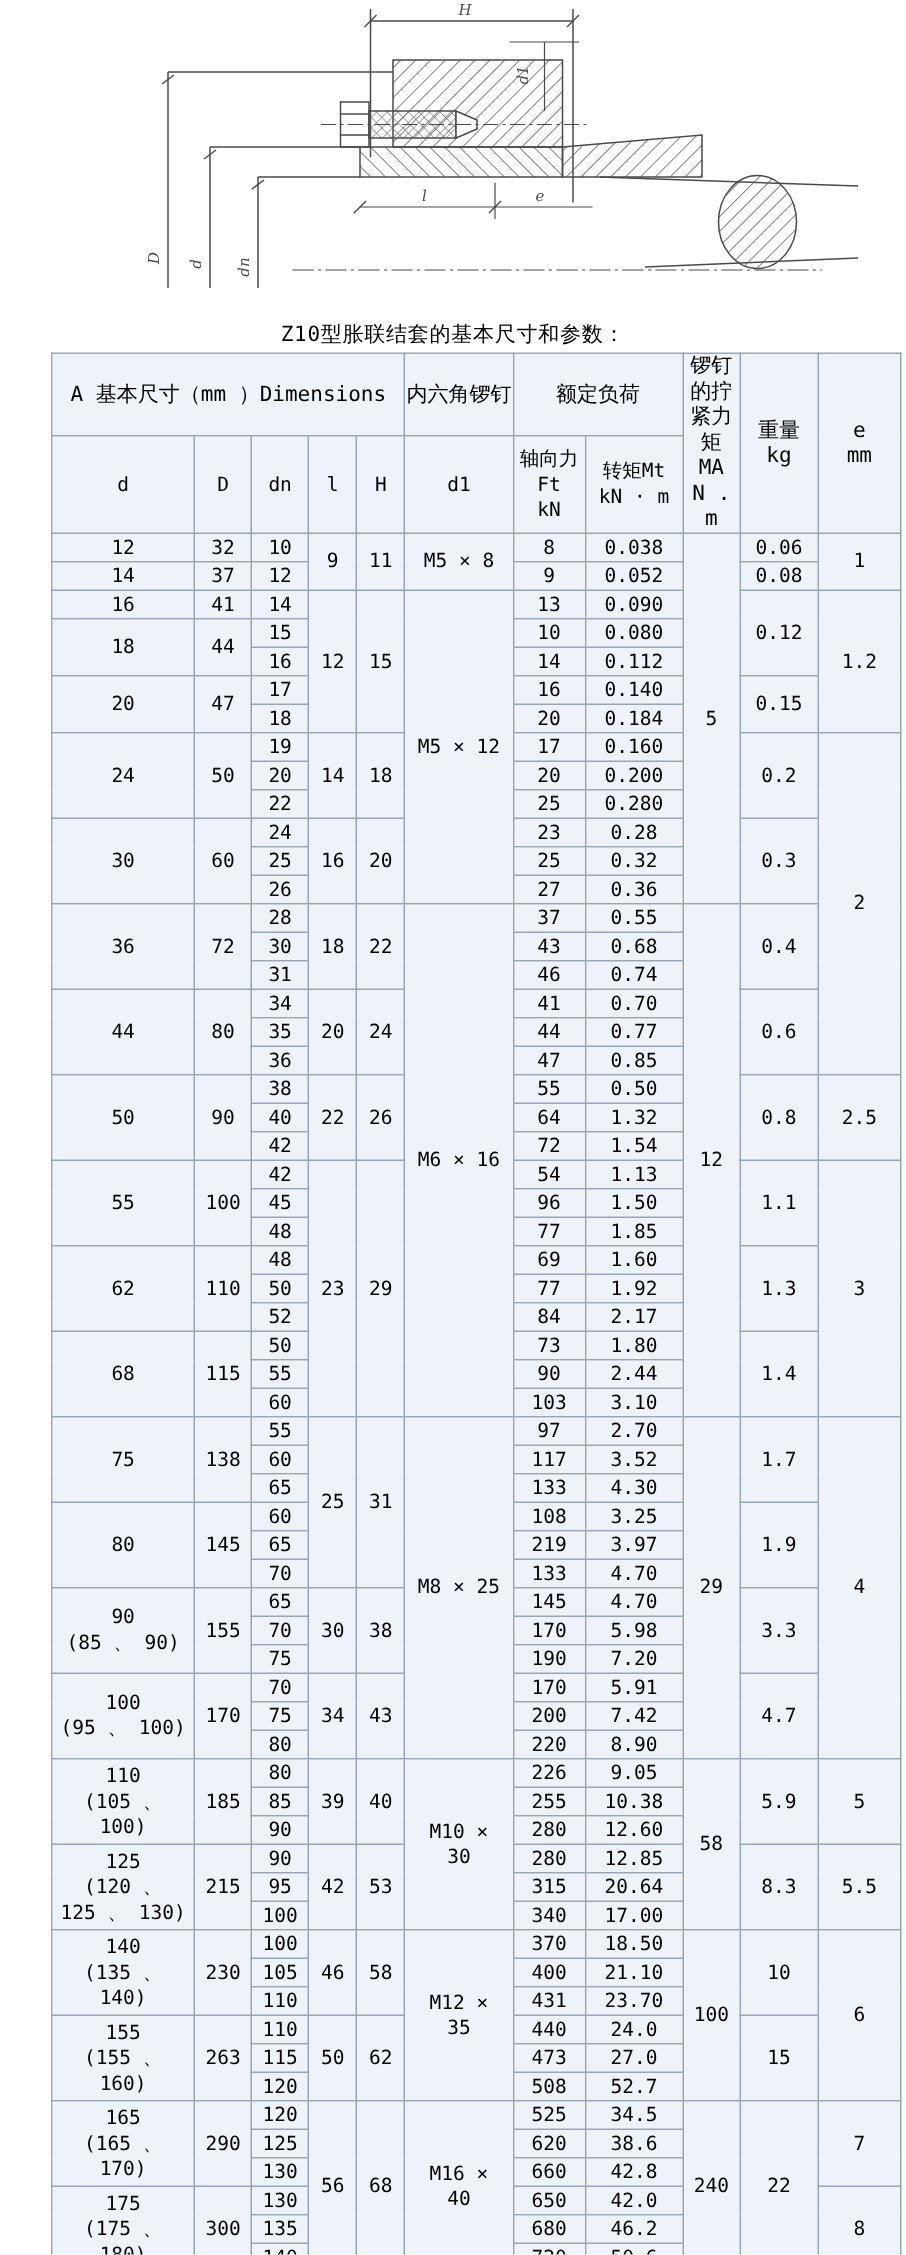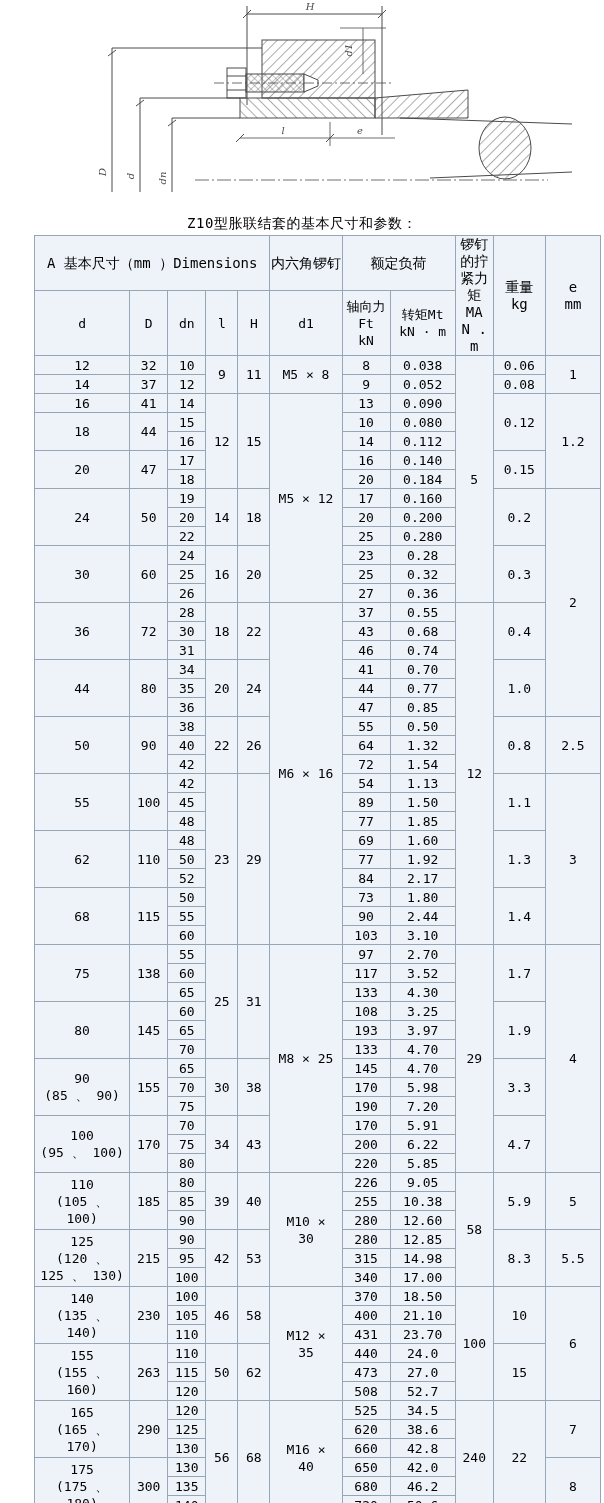--- a/index.html
+++ b/index.html
@@ -274,21 +274,21 @@
         <td>0.74</td>
       </tr>
       <tr>
         <td rowspan="3">44</td>
         <td rowspan="3">80</td>
         <td>34</td>
         <td rowspan="3">20</td>
         <td rowspan="3">24</td>
         <td>41</td>
         <td>0.70</td>
-        <td rowspan="3">1.0</td>
+        <td rowspan="3">0.6</td>
       </tr>
       <tr>
         <td>35</td>
         <td>44</td>
         <td>0.77</td>
       </tr>
       <tr>
         <td>36</td>
         <td>47</td>
         <td>0.85</td>
@@ -320,21 +320,21 @@
         <td>42</td>
         <td rowspan="9">23</td>
         <td rowspan="9">29</td>
         <td>54</td>
         <td>1.13</td>
         <td rowspan="3">1.1</td>
         <td rowspan="9">3</td>
       </tr>
       <tr>
         <td>45</td>
-        <td>89</td>
+        <td>96</td>
         <td>1.50</td>
       </tr>
       <tr>
         <td>48</td>
         <td>77</td>
         <td>1.85</td>
       </tr>
       <tr>
         <td rowspan="3">62</td>
         <td rowspan="3">110</td>
@@ -397,21 +397,21 @@
       <tr>
         <td rowspan="3">80</td>
         <td rowspan="3">145</td>
         <td>60</td>
         <td>108</td>
         <td>3.25</td>
         <td rowspan="3">1.9</td>
       </tr>
       <tr>
         <td>65</td>
-        <td>193</td>
+        <td>219</td>
         <td>3.97</td>
       </tr>
       <tr>
         <td>70</td>
         <td>133</td>
         <td>4.70</td>
       </tr>
       <tr>
         <td rowspan="3">90
 (85 、 90)</td>
@@ -440,26 +440,26 @@
         <td>70</td>
         <td rowspan="3">34</td>
         <td rowspan="3">43</td>
         <td>170</td>
         <td>5.91</td>
         <td rowspan="3">4.7</td>
       </tr>
       <tr>
         <td>75</td>
         <td>200</td>
-        <td>6.22</td>
+        <td>7.42</td>
       </tr>
       <tr>
         <td>80</td>
         <td>220</td>
-        <td>5.85</td>
+        <td>8.90</td>
       </tr>
       <tr>
         <td rowspan="3">110
 (105 、
 100)</td>
         <td rowspan="3">185</td>
         <td>80</td>
         <td rowspan="3">39</td>
         <td rowspan="3">40</td>
         <td rowspan="6">M10 ×
@@ -489,21 +489,21 @@
         <td rowspan="3">42</td>
         <td rowspan="3">53</td>
         <td>280</td>
         <td>12.85</td>
         <td rowspan="3">8.3</td>
         <td rowspan="3">5.5</td>
       </tr>
       <tr>
         <td>95</td>
         <td>315</td>
-        <td>14.98</td>
+        <td>20.64</td>
       </tr>
       <tr>
         <td>100</td>
         <td>340</td>
         <td>17.00</td>
       </tr>
       <tr>
         <td rowspan="3">140
 (135 、
 140)</td>

